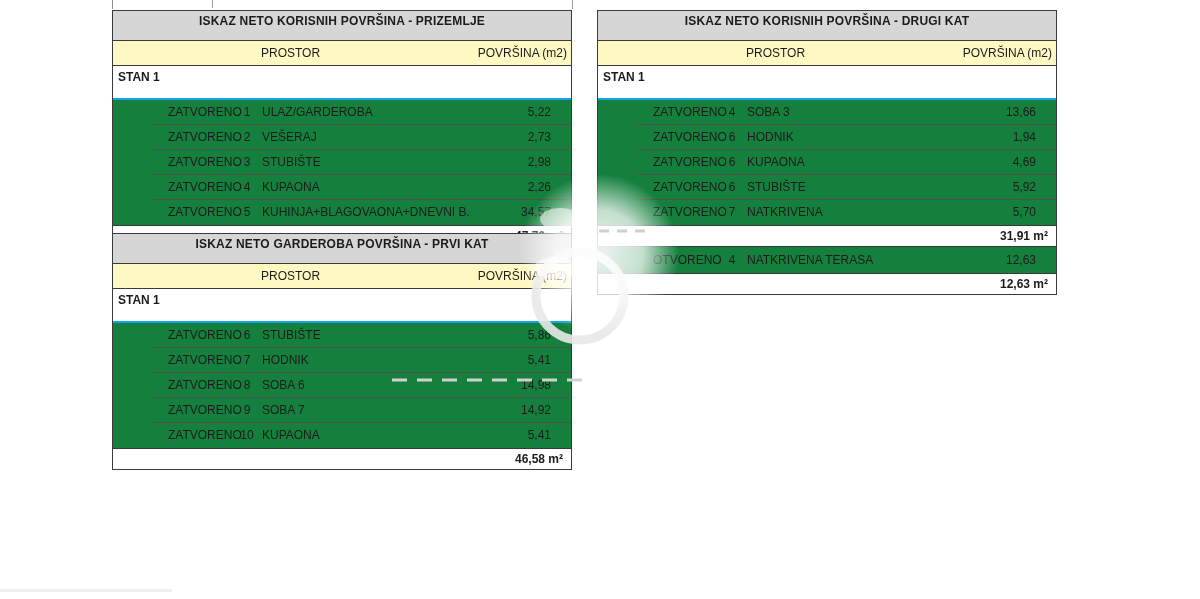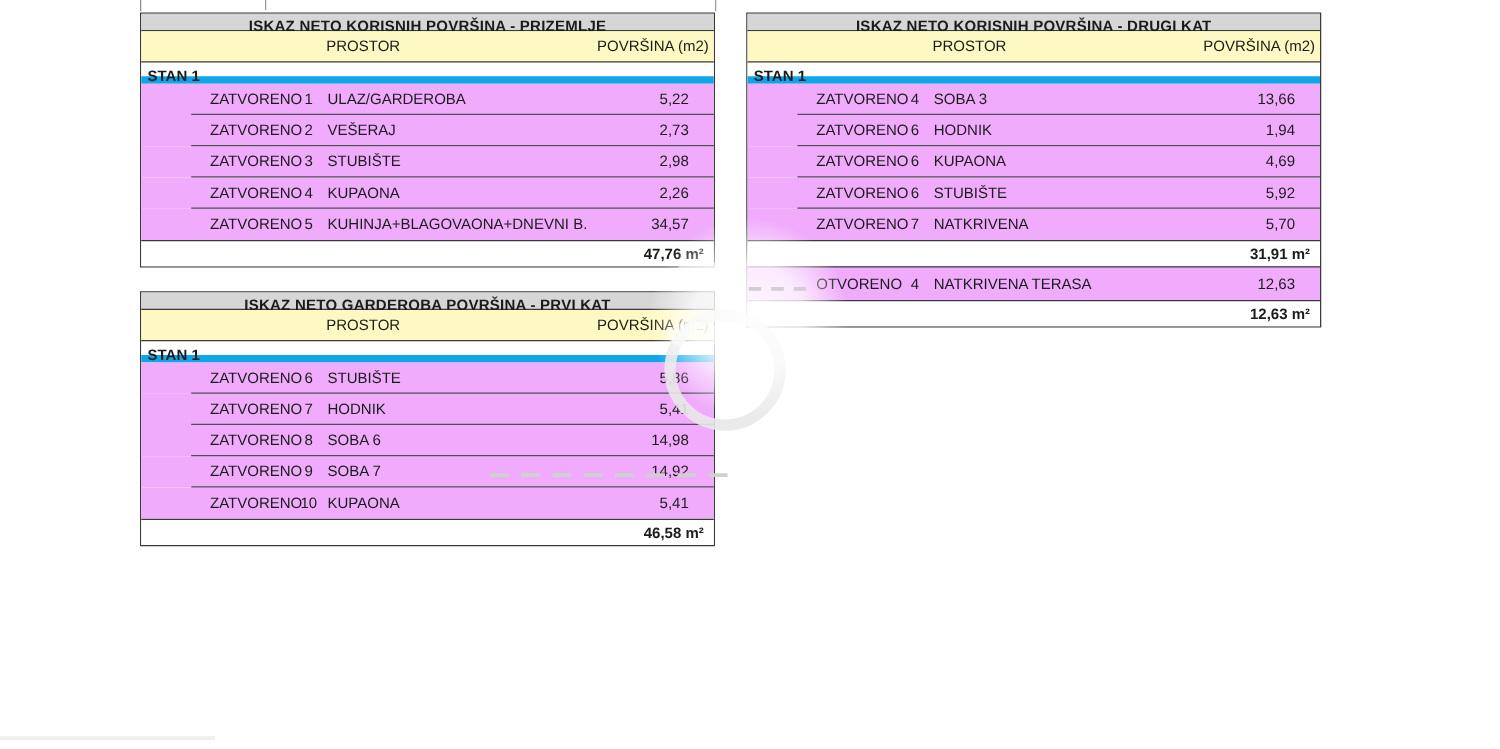--- a/index.html
+++ b/index.html
@@ -11,42 +11,42 @@
   }
   *, *::before, *::after { box-sizing:border-box; }
 
   .sheet-table {
     position:absolute; width:460px;
     border:1px solid #3a3a3a;
     background:#ffffff;
     color:#1b1b1b; font-size:12px;
   }
   .t-title {
-    height:14px; line-height:21px;
+    height:30px; line-height:21px;
     background:#d6d6d6;
     border-bottom:1px solid #3a3a3a;
     font-weight:bold; text-align:center; letter-spacing:.2px;
     white-space:nowrap;
   }
   .t-head {
     height:25px; line-height:24px;
     background:#fef9c3;
     border-bottom:1px solid #3a3a3a;
     position:relative; white-space:nowrap;
   }
   .h-prostor { position:absolute; left:148px; }
   .h-povrsina { position:absolute; right:4px; }
   .t-group {
-    height:17px; line-height:22px;
-    border-bottom:6px solid #0ea5e9;
+    height:34px; line-height:22px;
+    border-bottom:2px solid #0ea5e9;
     font-weight:bold; padding-left:5px; background:#ffffff;
   }
   .t-row {
     height:25px; line-height:25px;
-    position:relative; white-space:nowrap; background:#f0abfc;
+    position:relative; white-space:nowrap; background:#15803d;
   }
   .t-row.sep::before {
     content:""; position:absolute; top:-1px; left:40px; right:0;
     border-top:1px solid #4f4f4f;
   }
   .t-row.sec-start { border-top:1px solid #3a3a3a; height:27px; line-height:27px; }
   .c-type { position:absolute; left:55px; }
   .c-num  { position:absolute; left:122px; width:24px; text-align:center; }
   .c-name { position:absolute; left:149px; }
   .c-val  { position:absolute; right:20px; }

